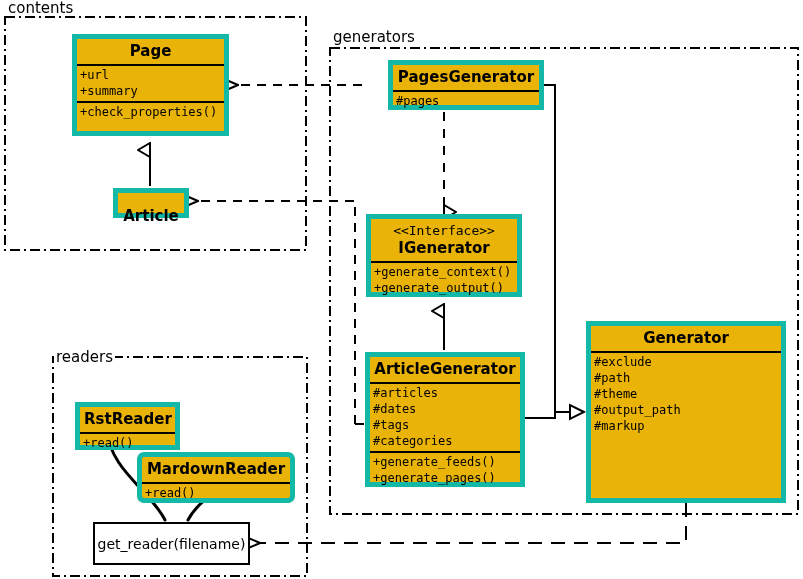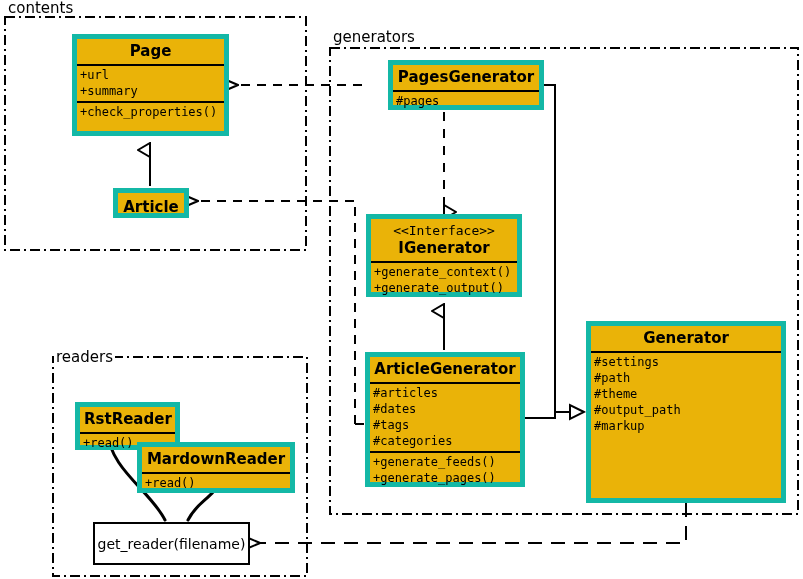--- a/index.html
+++ b/index.html
@@ -171,21 +171,21 @@
     <div class="sep compartment">
       <div class="member">+url</div>
       <div class="member">+summary</div>
     </div>
     <div class="sep compartment">
       <div class="member">+check_properties()</div>
     </div>
   </div>
 
   <div class="uml" style="left:113px; top:188px; width:76px; height:30px;">
-    <div class="name" style="padding-top:5px;">Article</div>
+    <div class="name" style="padding-top:14px;">Article</div>
   </div>
 
   <div class="uml" style="left:364px; top:60px; width:156px; height:50px;margin-left:24px;">
     <div class="name">PagesGenerator</div>
     <div class="sep compartment">
       <div class="member">#pages</div>
     </div>
   </div>
 
   <div class="uml" style="left:366px; top:214px; width:156px; height:83px;">
@@ -209,36 +209,36 @@
     </div>
     <div class="sep compartment">
       <div class="member">+generate_feeds()</div>
       <div class="member">+generate_pages()</div>
     </div>
   </div>
 
   <div class="uml" style="left:586px; top:321px; width:200px; height:182px;">
     <div class="name">Generator</div>
     <div class="sep compartment">
-      <div class="member">#settings</div>
+      <div class="member">#exclude</div>
       <div class="member">#path</div>
       <div class="member">#theme</div>
       <div class="member">#output_path</div>
       <div class="member">#markup</div>
     </div>
   </div>
 
   <div class="uml" style="left:75px; top:371px; width:105px; height:48px;margin-top:31px;">
     <div class="name">RstReader</div>
     <div class="sep compartment">
       <div class="member">+read()</div>
     </div>
   </div>
 
-  <div class="uml" style="left:137px; top:442px; width:158px; height:51px;">
+  <div class="uml" style="left:137px; top:452px; width:158px; height:51px;border-radius:7px;">
     <div class="name">MardownReader</div>
     <div class="sep compartment">
       <div class="member">+read()</div>
     </div>
   </div>
 
   <div class="plain-box" style="left:93px; top:522px; width:157px; height:43px;">
     <span class="label">get_reader(filename)</span>
   </div>
 

